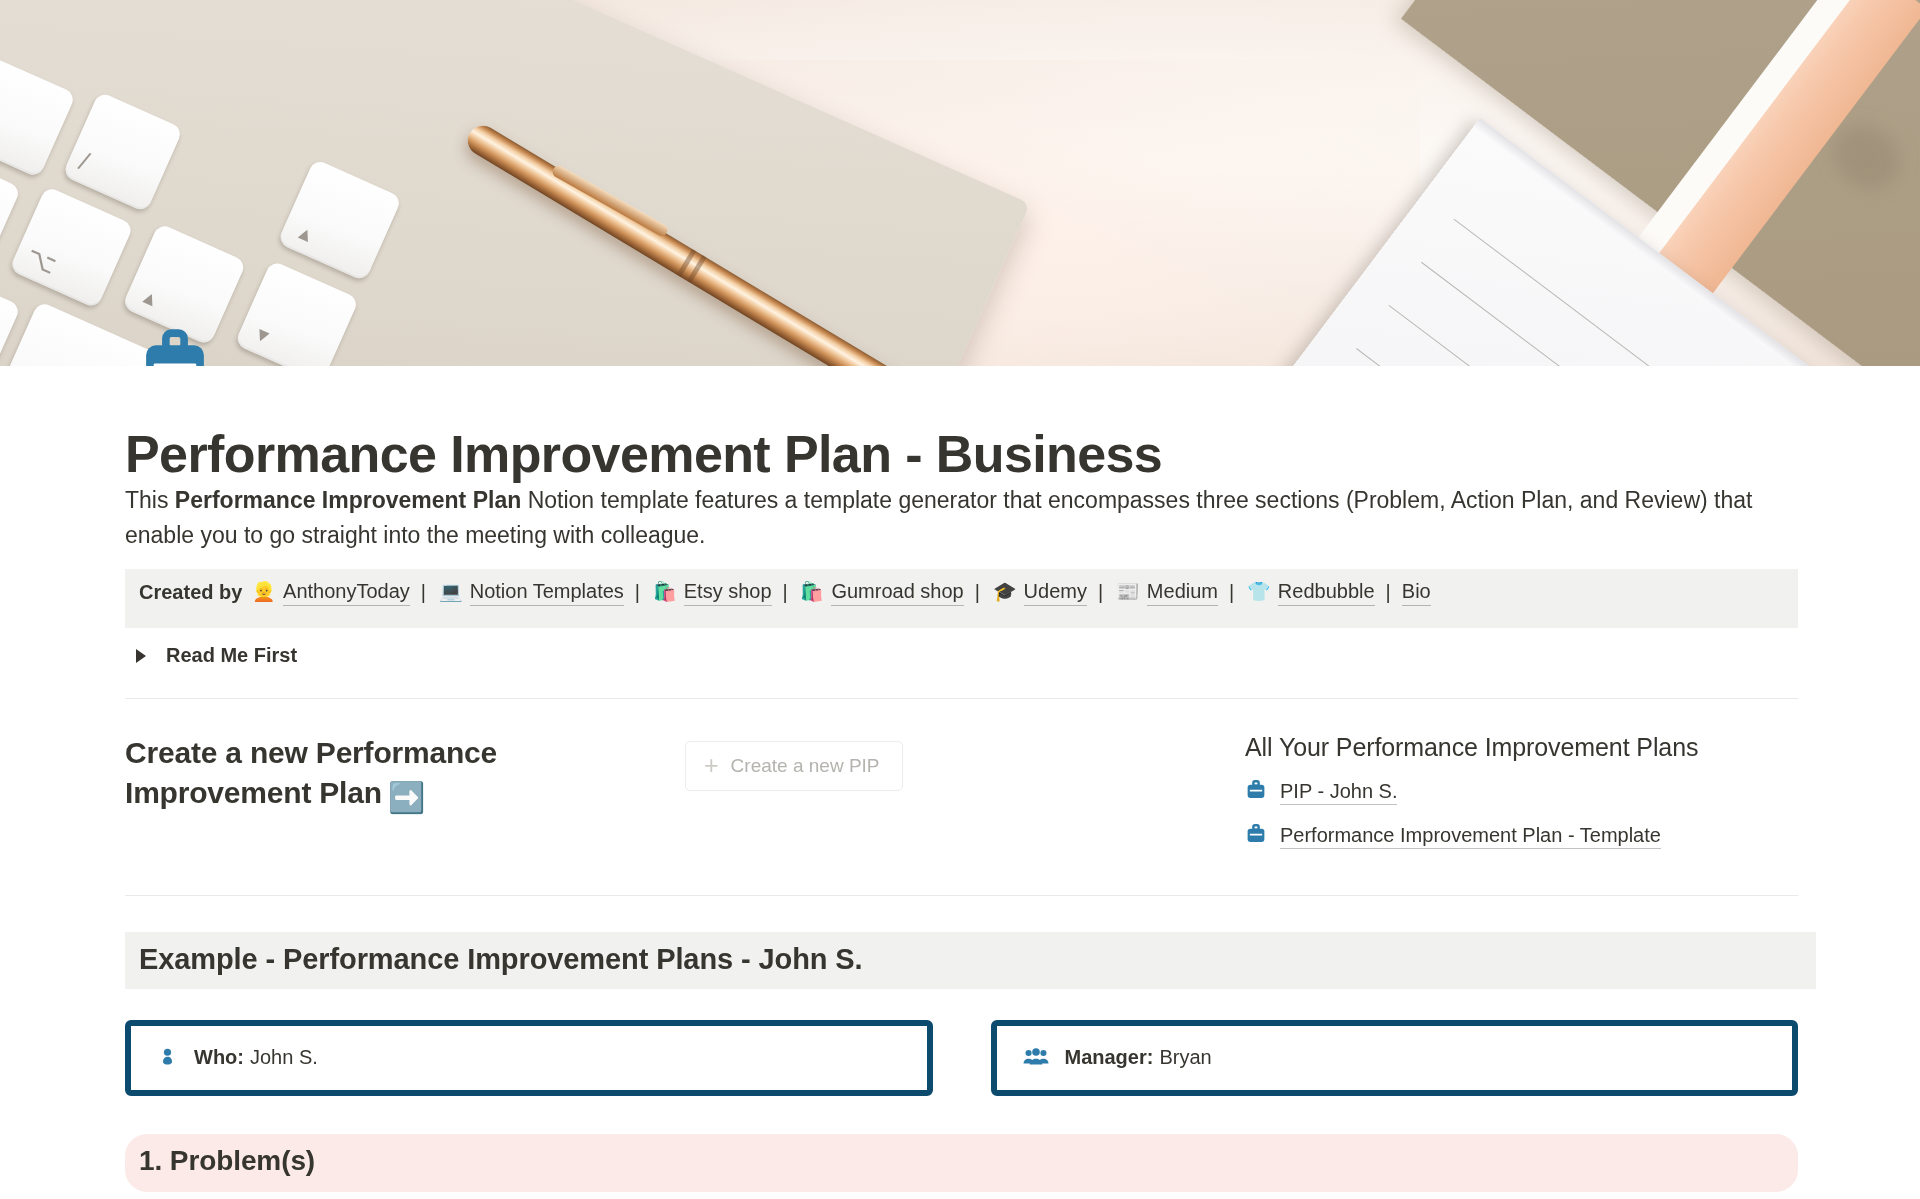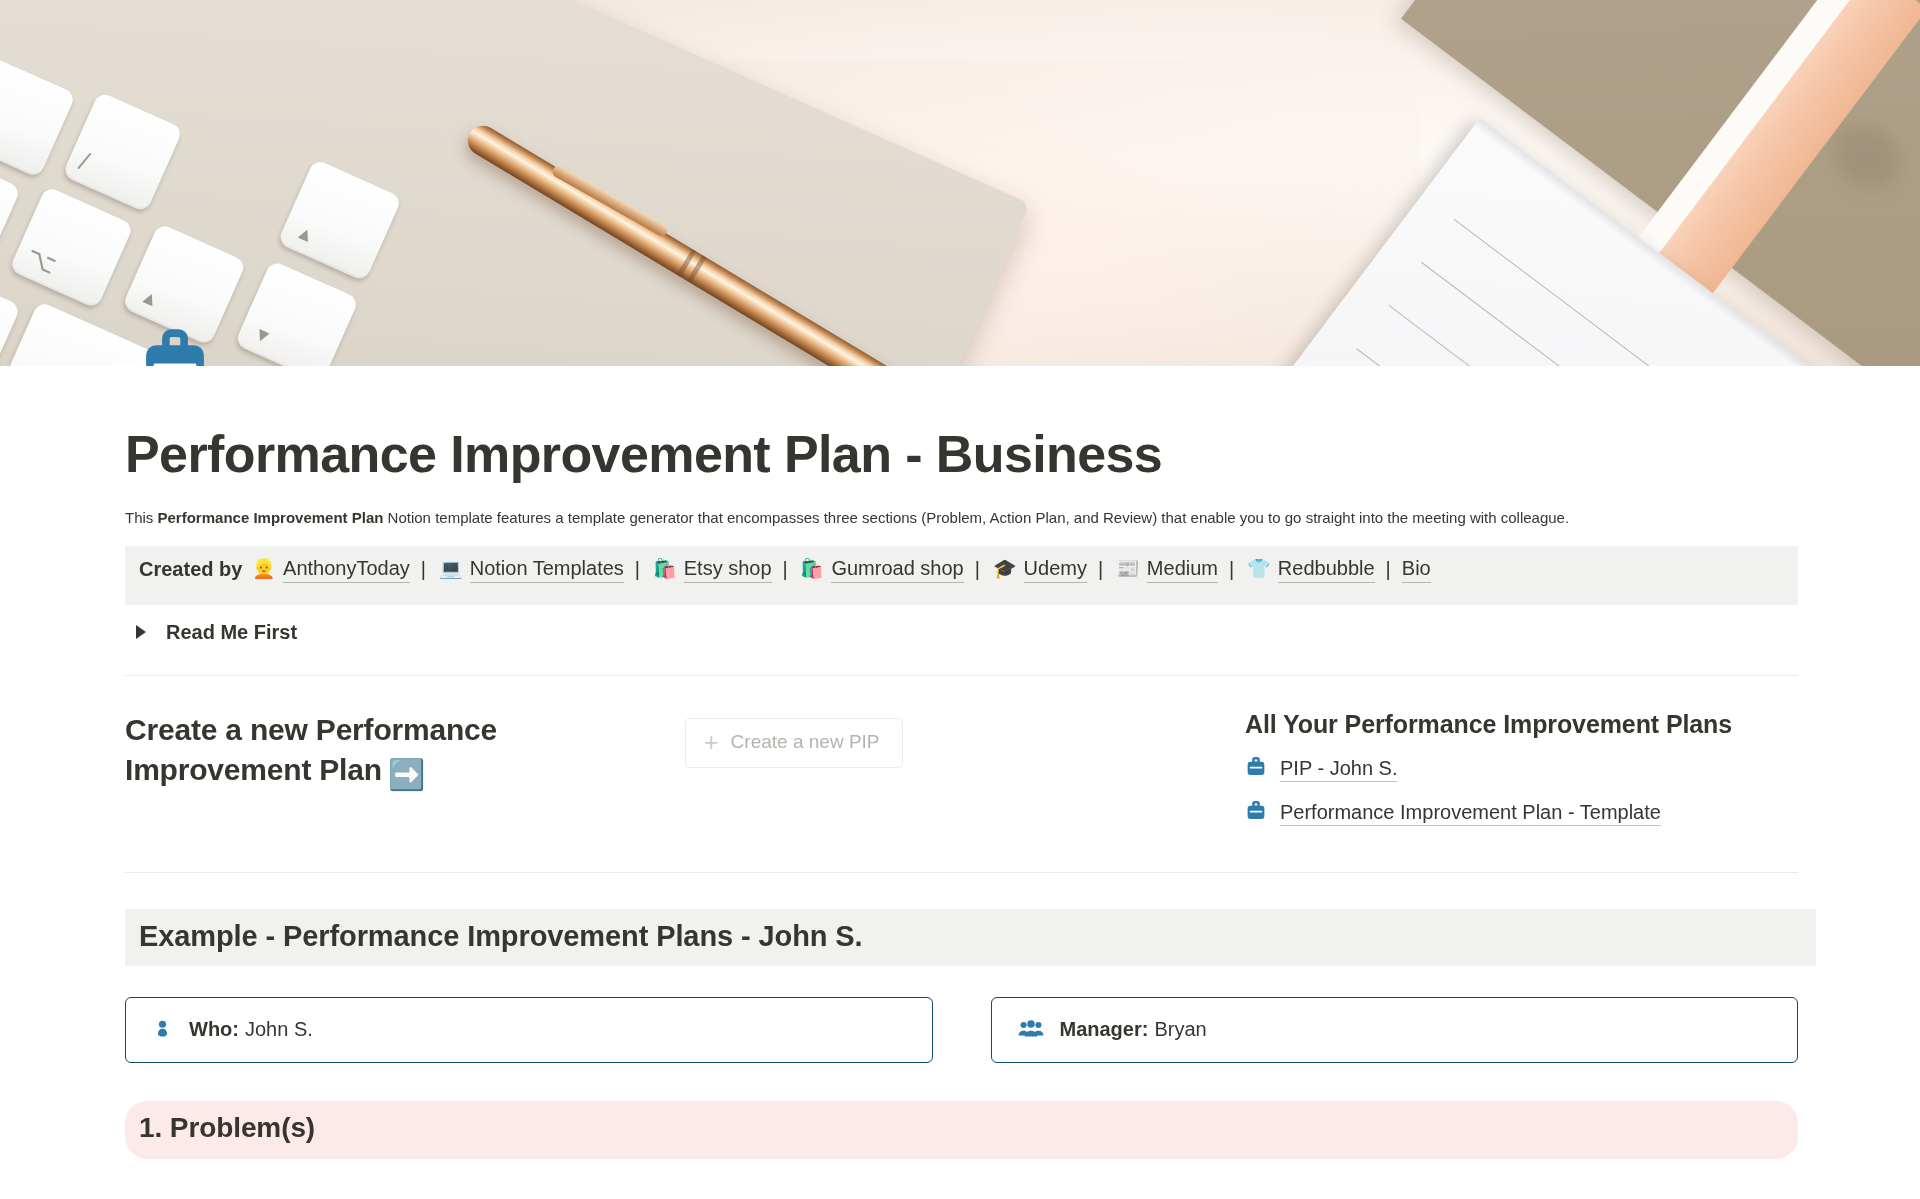--- a/index.html
+++ b/index.html
@@ -180,22 +180,21 @@
   h1.page-title {
     font-size: 52px;
     font-weight: bold;
     color: #37352f;
     letter-spacing: -0.6px;
     margin-top: 60px;
     line-height: 1.1;
   }
 
   p.lede {
-    margin-top: 24px;
-    font-size: 15px;
+    font-size: 23px;
     line-height: 1.52;
     color: #37352f;
     width: 1670px;
   }
   p.lede b { font-weight: bold; }
 
   .callout {
     margin-top: 16px;
     width: 1673px;
     background: #f1f1ef;
@@ -275,21 +274,21 @@
     padding: 11px 22px 12px 18px;
     font-size: 19px;
     color: #b5b3ae;
     background: #ffffff;
     cursor: pointer;
   }
   .plus { font-size: 25px; line-height: 1; color: #cdcbc6; font-weight: 300; }
 
   h3.rhead {
     font-size: 25px;
-    font-weight: bold;
+    font-weight: normal;
     color: #37352f;
     letter-spacing: -0.1px;
   }
   .plan-item {
     display: flex;
     align-items: center;
     margin-top: 17px;
     font-size: 20px;
     color: #37352f;
   }
@@ -311,21 +310,21 @@
   }
 
   .cards {
     display: flex;
     margin-top: 31px;
     width: 1673px;
     gap: 58px;
   }
   .card {
     flex: 1;
-    border: 1px solid #0c4a6e;
+    border: 6px solid #0c4a6e;
     border-radius: 6px;
     background: #fff;
     padding: 20px 22px 21px 26px;
     display: flex;
     align-items: center;
     font-size: 20px;
     color: #37352f;
   }
   .card .ci { margin-right: 16px; flex: none; display: flex; }
   .card b { font-weight: bold; margin-right: 6px; }

